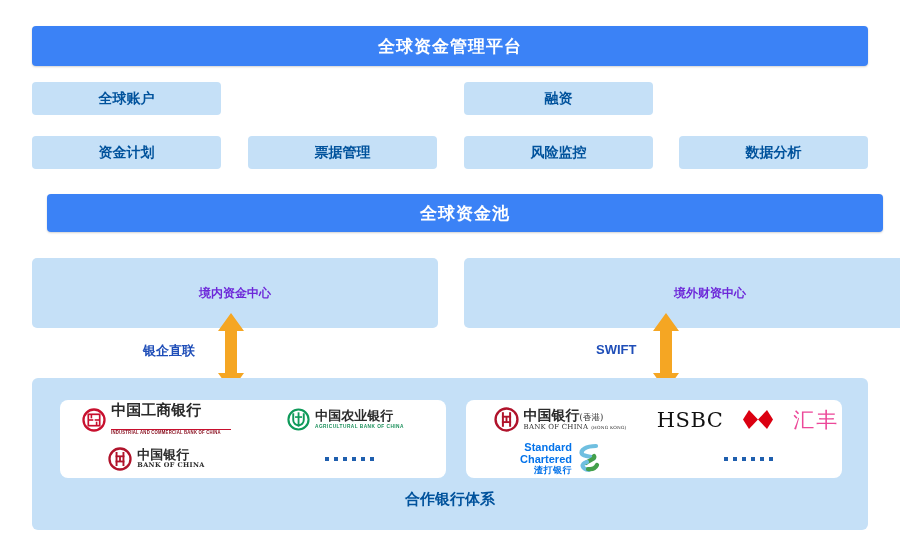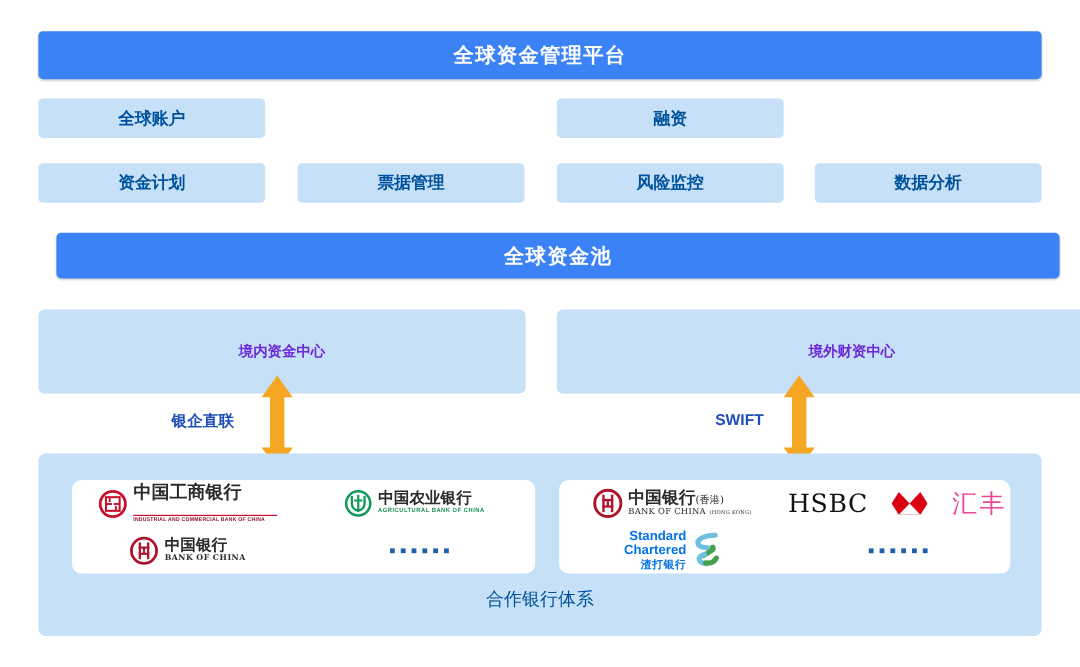--- a/index.html
+++ b/index.html
@@ -89,21 +89,21 @@
   }
   #bank-card-domestic  { left: 28px;  width: 386px; }
   #bank-card-overseas  { left: 434px; width: 376px; }
 
   #bank-title {
     position: absolute;
     left: 0; right: 0; top: 112px;
     text-align: center;
     color: #00529c;
     font-size: 15px;
-    font-weight: normal;
+    font-weight: bold;
   }
 
   
   .logo-grid {
     position: absolute; inset: 0;
     display: grid;
     grid-template-columns: 1fr 1fr;
     grid-template-rows: 1fr 1fr;
     align-items: center;
   }

